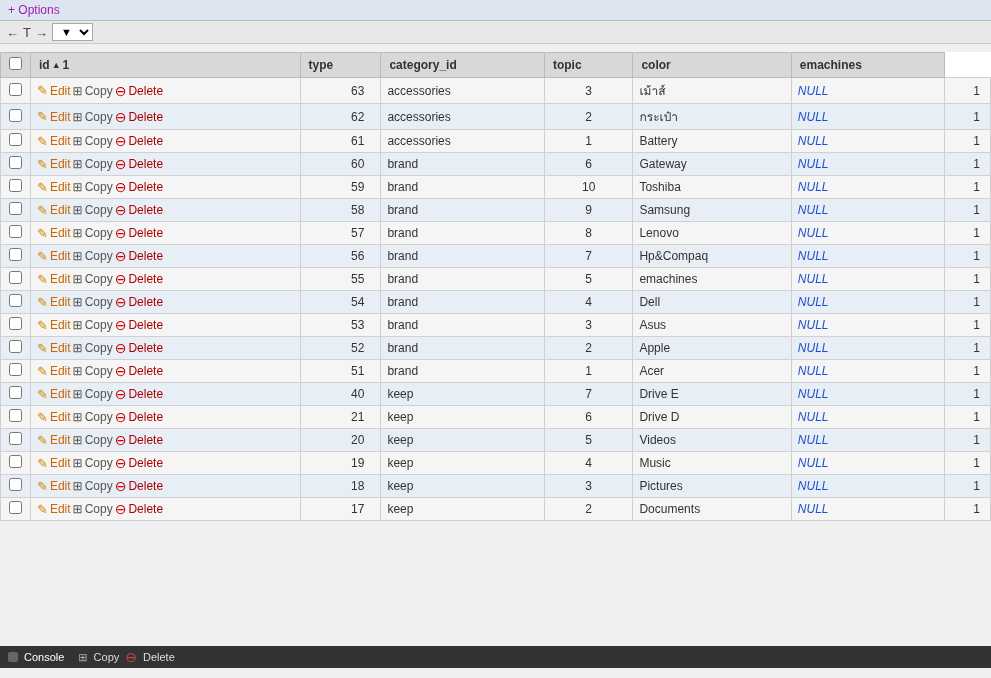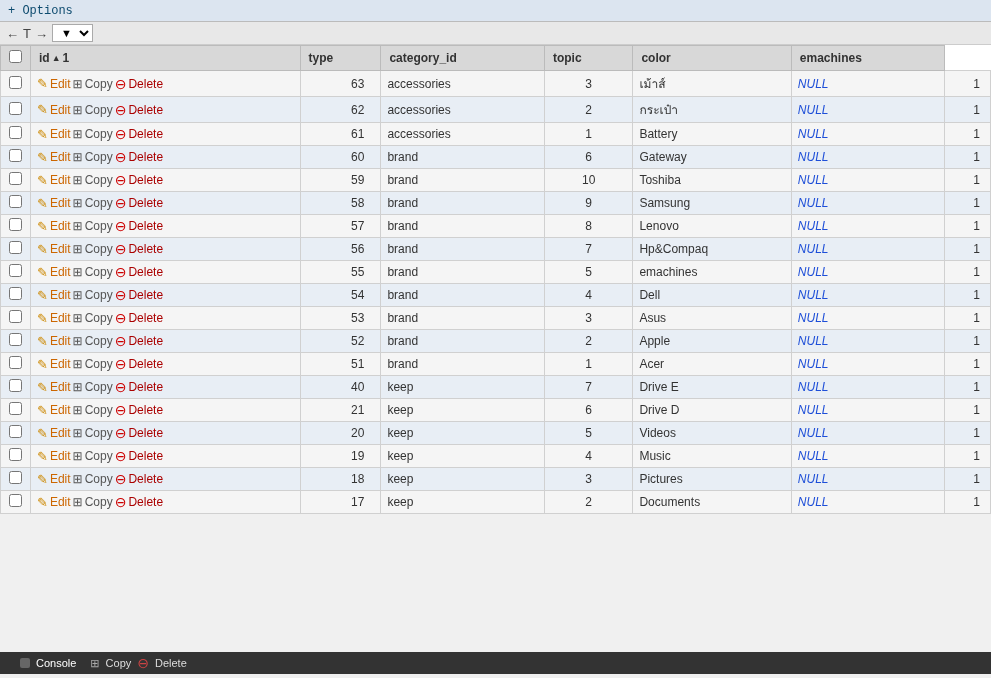--- a/index.html
+++ b/index.html
@@ -122,48 +122,47 @@
     .checkbox-cell {
       text-align: center;
       width: 20px;
     }
     input[type="checkbox"] {
       cursor: pointer;
     }
     .console-bar {
       background: #333;
       color: #fff;
-      padding: 3px 20px;
+      padding: 3px 8px;
       font-size: 11px;
       display: flex;
       align-items: center;
       gap: 6px;
       position: fixed;
-      bottom: 4px;
+      bottom: 10px;
       left: 0;
       width: 100%;
     }
     .console-dot {
       width: 10px;
       height: 10px;
       background: #666;
       border-radius: 2px;
       display: inline-block;
     }
     .options-bar {
       background: #dce5f0;
       padding: 3px 8px;
       border-bottom: 1px solid #bbb;
       font-size: 12px;
       color: #333;
     }
     .options-link {
-      color: #0c4a6e;
-      cursor: pointer;
-      font-family: Liberation Mono, monospace;
+      color: #a21caf;
+      cursor: pointer;
     }
     .id-sort-container {
       display: flex;
       align-items: center;
       gap: 2px;
     }
     .sort-triangle {
       font-size: 9px;
     }
   </style>
@@ -176,21 +175,21 @@
 
 <div class="nav-bar">
   <span class="nav-arrow">←</span>
   <span class="nav-arrow">T</span>
   <span class="nav-arrow">→</span>
   <select class="sort-dropdown">
     <option>▼</option>
   </select>
 </div>
 
-<div style="overflow-y:auto; max-height: 620px;">
+<div style="overflow-y:auto; max-height: 620px; margin-top: 8px;">
 <table>
   <thead>
     <tr>
       <th><input type="checkbox" style=""></th>
       <th class="id-col">
         <div class="id-sort-container">
           <span>id</span>
           <span class="sort-triangle">▲</span>
           <span>1</span>
         </div>

